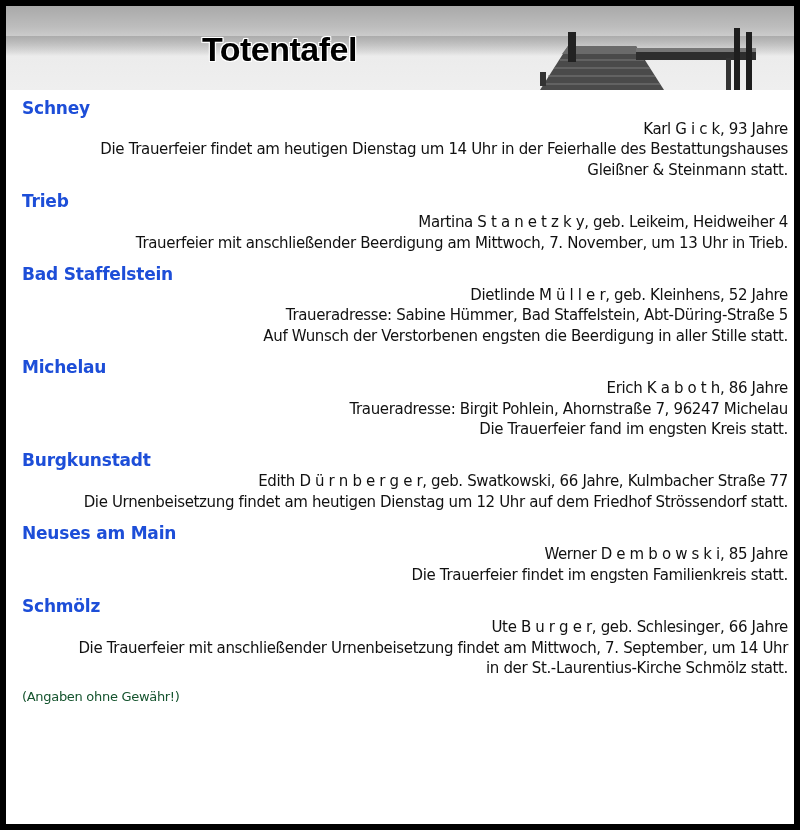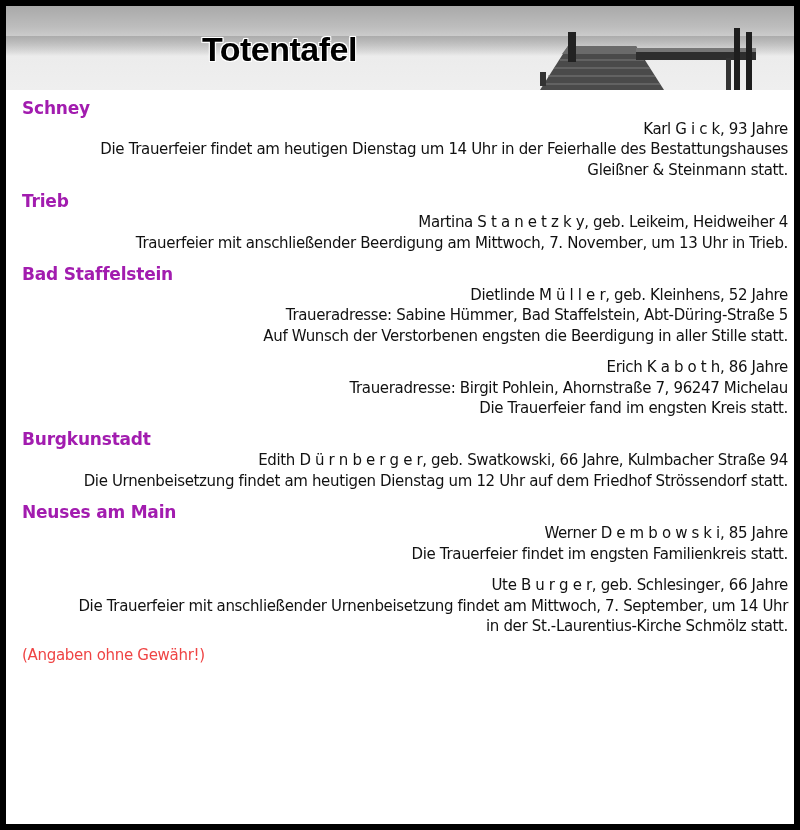--- a/index.html
+++ b/index.html
@@ -27,30 +27,30 @@
       text-shadow: 0 0 2px #fff, 0 0 2px #fff, 1px 1px 0 #fff, -1px -1px 0 #fff, 1px -1px 0 #fff, -1px 1px 0 #fff;
       text-align: center;
     }
     .pier { position: absolute; left: 534px; top: 18px; }
     .content {
       position: absolute; left: 16px; top: 92px; width: 766px;
       font-family: "DejaVu Sans", sans-serif; color: #111;
     }
     .entry { margin-bottom: 11px; }
     .place {
-      font-weight: bold; font-size: 17px; line-height: 21px; color: #a21caf;
+      font-weight: bold; font-size: 17px; line-height: 21px; color: #1d4ed8;
       letter-spacing: -0.2px;
     }
     .line {
       font-size: 15px; line-height: 20.4px; letter-spacing: -0.35px;
       white-space: nowrap;
       text-align: right;
     }
     .footer {
-      font-size: 15px; line-height: 16px; margin-top: 9px; color: #ef4444;
+      font-size: 13px; line-height: 16px; margin-top: 9px; color: #14532d;
       letter-spacing: -0.3px;
     }
   </style>
 </head>
 <body>
 
 <div class="frame">
   <div class="header">
     <div class="mist"></div>
     <div class="title">Totentafel</div>
@@ -88,34 +88,36 @@
       <div class="line">Martina S t a n e t z k y, geb. Leikeim, Heidweiher 4</div>
       <div class="line">Trauerfeier mit anschließender Beerdigung am Mittwoch, 7. November, um 13 Uhr in Trieb.</div>
     </div>
     <div class="entry">
       <div class="place">Bad Staffelstein</div>
       <div class="line">Dietlinde M ü l l e r, geb. Kleinhens, 52 Jahre</div>
       <div class="line">Traueradresse: Sabine Hümmer, Bad Staffelstein, Abt-Düring-Straße 5</div>
       <div class="line">Auf Wunsch der Verstorbenen engsten die Beerdigung in aller Stille statt.</div>
     </div>
     <div class="entry">
+      <div class="place">Michelau</div>
       <div class="line">Erich K a b o t h, 86 Jahre</div>
       <div class="line">Traueradresse: Birgit Pohlein, Ahornstraße 7, 96247 Michelau</div>
       <div class="line">Die Trauerfeier fand im engsten Kreis statt.</div>
     </div>
     <div class="entry">
       <div class="place">Burgkunstadt</div>
-      <div class="line">Edith D ü r n b e r g e r, geb. Swatkowski, 66 Jahre, Kulmbacher Straße 94</div>
+      <div class="line">Edith D ü r n b e r g e r, geb. Swatkowski, 66 Jahre, Kulmbacher Straße 77</div>
       <div class="line">Die Urnenbeisetzung findet am heutigen Dienstag um 12 Uhr auf dem Friedhof Strössendorf statt.</div>
     </div>
     <div class="entry">
       <div class="place">Neuses am Main</div>
       <div class="line">Werner D e m b o w s k i, 85 Jahre</div>
       <div class="line">Die Trauerfeier findet im engsten Familienkreis statt.</div>
     </div>
     <div class="entry">
+      <div class="place">Schmölz</div>
       <div class="line">Ute B u r g e r, geb. Schlesinger, 66 Jahre</div>
       <div class="line">Die Trauerfeier mit anschließender Urnenbeisetzung findet am Mittwoch, 7. September, um 14 Uhr</div>
       <div class="line">in der St.-Laurentius-Kirche Schmölz statt.</div>
     </div>
     <div class="footer">(Angaben ohne Gewähr!)</div>
   </div>
 </div>
 
 </body></html>

